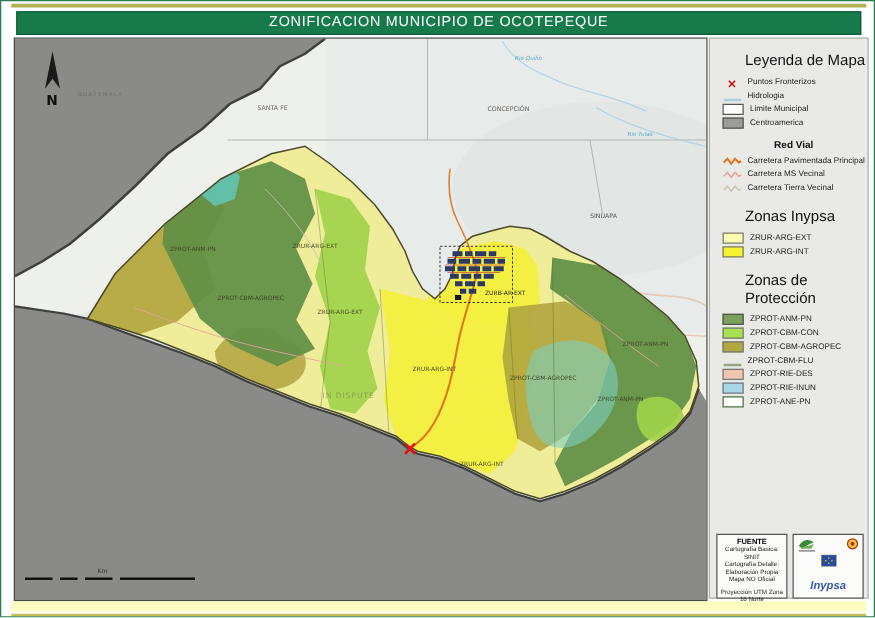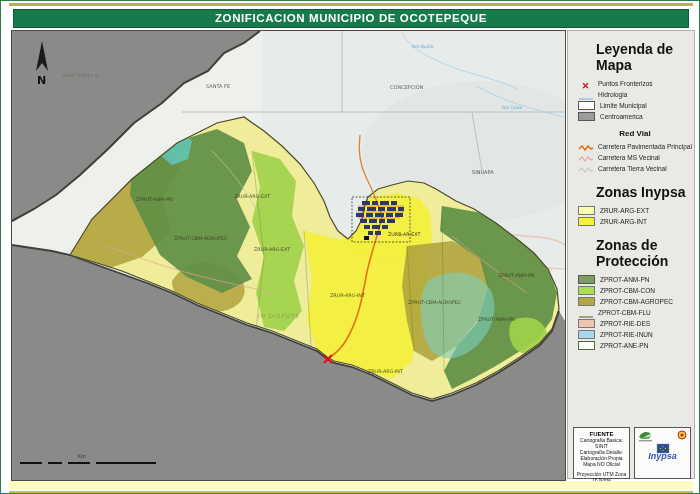--- a/index.html
+++ b/index.html
@@ -1,40 +1,40 @@
 <!DOCTYPE html>
 <html><head>
 <meta charset="utf-8">
 <style>
   html,body{margin:0;padding:0;background:#ffffff;font-family:"Liberation Sans",sans-serif;}
   #page{position:relative;width:700px;height:494px;background:#ffffff;border:1px solid #2a7d4e;box-sizing:border-box;overflow:hidden;}
   .strip-top{position:absolute;left:8px;top:2px;width:684px;height:3px;background:#b5b14e;}
   .strip-bottom-yellow{position:absolute;left:8px;top:480px;width:684px;height:8px;background:#fcfcc0;}
   .strip-bottom-khaki{position:absolute;left:8px;top:490px;width:684px;height:2px;background:#c3bf52;}
   #titlebar{position:absolute;left:12px;top:8px;width:676px;height:19px;background:#177a4b;border:1px solid #0c5c37;box-sizing:border-box;
-            color:#ffffff;font-weight:bold;font-size:11.5px;letter-spacing:.6px;text-align:center;line-height:17px;}
+            color:#ffffff;font-weight:normal;font-size:11.5px;letter-spacing:.6px;text-align:center;line-height:17px;}
   #mapbox{position:absolute;left:10px;top:29px;width:553px;height:449px;border:1px solid #4a4a48;box-sizing:content-box;background:#eef0ec;}
   #panel{position:absolute;left:566px;top:29px;width:128px;height:449px;background:#e9e9e6;border:1px solid #b0b0ac;box-sizing:border-box;}
-  .leg-title{font-size:14px;font-weight:bold;color:#111;margin:10px 0 5px 8px;padding-left:20px;}
+  .leg-title{font-size:12px;font-weight:normal;color:#111;margin:10px 0 5px 8px;padding-left:20px;}
   .leg-sub{font-size:8px;font-weight:bold;color:#111;margin:7px 0 3px 8px;text-align:center;}
   .leg-row{display:flex;align-items:center;height:11px;margin-left:10px;}
   .leg-row .sw{width:15px;height:7px;border:1px solid #555;margin-right:5px;flex:0 0 auto;}
   .leg-row .sw.noborder{border:1px solid #777;}
   .leg-row .lab{font-size:6.5px;color:#222;white-space:nowrap;}
   .leg-row .sym{width:15px;margin-right:5px;flex:0 0 auto;text-align:center;}
   .redx{color:#cc1111;font-weight:bold;font-size:9px;line-height:7px;}
   .hline{display:inline-block;width:14px;height:2px;background:#a9cfe2;}
   .flu-line{display:inline-block;width:14px;height:2px;background:#96a487;}
   .boxes{position:absolute;left:0;top:0;width:100%;height:100%;}
   .srcbox{position:absolute;left:5px;top:396px;width:57px;height:52px;background:#fbfbfa;border:1px solid #555;box-sizing:border-box;text-align:center;}
   .logobox{position:absolute;left:66px;top:396px;width:57px;height:52px;background:#fbfbfa;border:1px solid #555;box-sizing:border-box;}
   .srcbox .t{font-size:6px;font-weight:bold;margin-top:3px;}
   .srcbox .l{font-size:5px;line-height:1.2;color:#222;}
   .srcbox .p{font-size:5px;line-height:1.2;color:#222;margin-top:4px;}
-  .inypsa{position:absolute;left:0;bottom:17px;width:100%;text-align:center;font-size:9px;font-weight:bold;font-style:italic;color:#3558a8;}
+  .inypsa{position:absolute;left:0;bottom:5px;width:100%;text-align:center;font-size:9px;font-weight:bold;font-style:italic;color:#3558a8;}
   svg text{font-family:"DejaVu Sans",sans-serif;}
 </style>
 </head>
 <body>
 
 <div id="page">
   <div class="strip-top"></div>
   <div id="titlebar">ZONIFICACION MUNICIPIO DE OCOTEPEQUE</div>
 
   <div id="mapbox">

